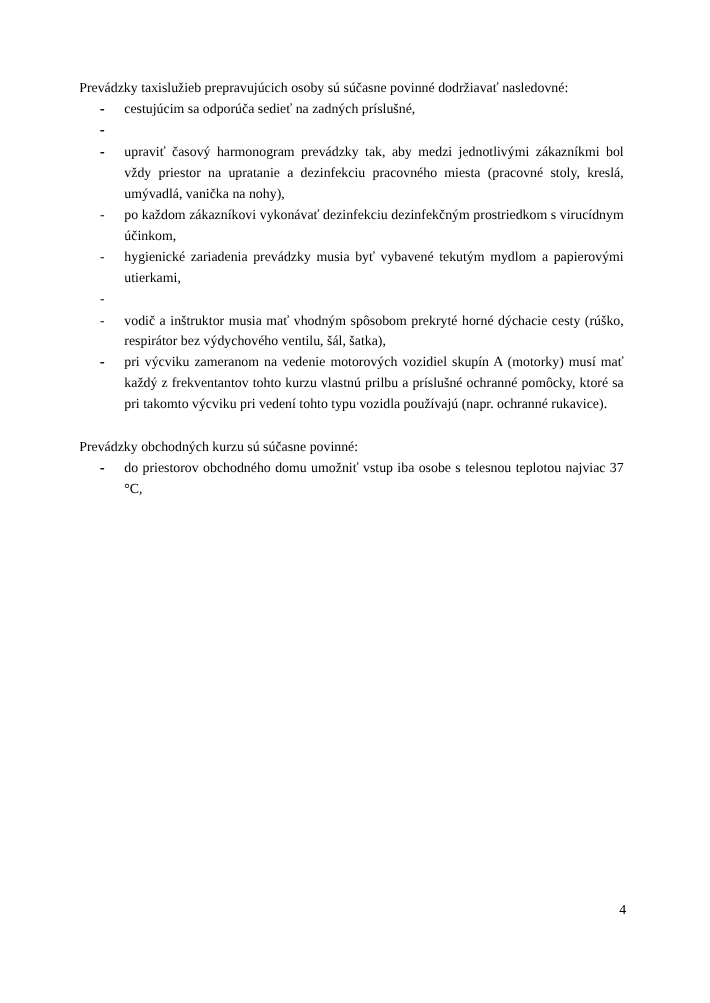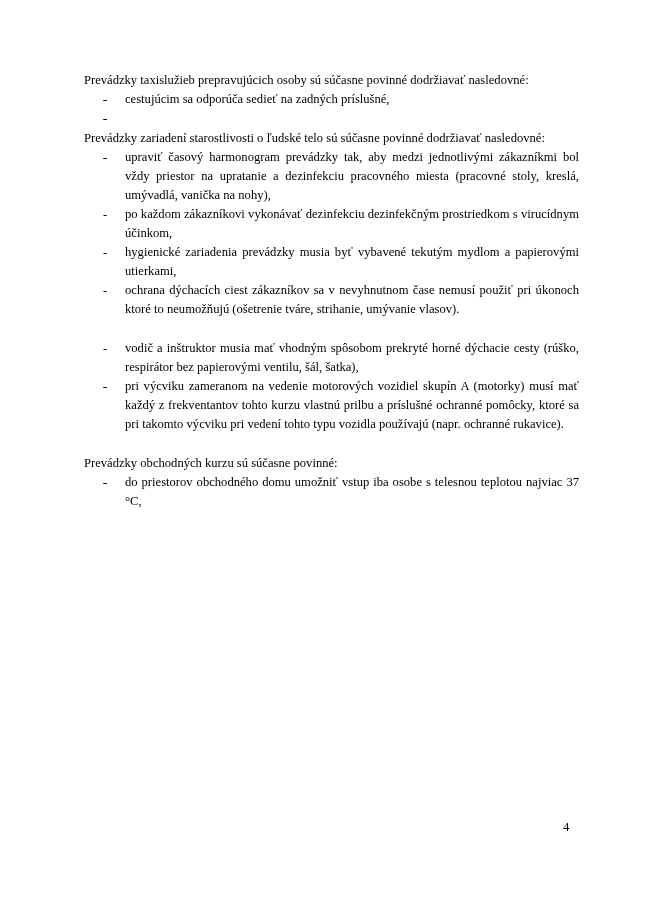--- a/index.html
+++ b/index.html
@@ -12,21 +12,21 @@
       height: 912px;
       position: relative;
       overflow: hidden;
       font-family: "Liberation Serif", serif;
       color: #000000;
       font-size: 12.6px;
       line-height: 19px;
     }
     .page {
       position: absolute;
-      left: 84px;
+      left: 72px;
       top: 71px;
       width: 495px;
       font-family: Liberation Serif, serif;
     }
     .section {
       margin: 0 0 20px 0;
     }
     .section-title {
       margin: 0;
       text-align: justify;
@@ -62,33 +62,32 @@
     <p class="section-title">Prevádzky taxislužieb prepravujúcich osoby sú súčasne povinné dodržiavať nasledovné:</p>
     <ul class="items">
       <li><span class="dash">-</span></li>
       <li><span class="dash">-</span><span>cestujúcim sa odporúča sedieť na zadných príslušné,</span></li>
       <li><span class="dash">-</span></li>
       <li><span class="dash">-</span></li>
     </ul>
   </div>
 
   <div class="section">
-    <p class="section-title">Prevádzky zariadení starostlivosti o ľudské telo sú súčasne povinné dodržiavať nasledovné:</p>
     <ul class="items">
       <li><span class="dash">-</span></li>
       <li><span class="dash">-</span><span>upraviť časový harmonogram prevádzky tak, aby medzi jednotlivými zákazníkmi bol vždy priestor na upratanie a dezinfekciu pracovného miesta (pracovné stoly, kreslá, umývadlá, vanička na nohy),</span></li>
       <li><span class="dash">-</span><span>po každom zákazníkovi vykonávať dezinfekciu dezinfekčným prostriedkom s virucídnym účinkom,</span></li>
       <li><span class="dash">-</span><span>hygienické zariadenia prevádzky musia byť vybavené tekutým mydlom a papierovými utierkami,</span></li>
-      <li><span class="dash">-</span><span>ochrana dýchacích ciest zákazníkov sa v nevyhnutnom čase nemusí použiť pri úkonoch ktoré to neumožňujú (ošetrenie tváre, strihanie, umývanie vlasov).</span></li>
+      <li><span class="dash">-</span></li>
     </ul>
   </div>
 
   <div class="section">
     <ul class="items">
-      <li><span class="dash">-</span><span>vodič a inštruktor musia mať vhodným spôsobom prekryté horné dýchacie cesty (rúško, respirátor bez papierovými ventilu, šál, šatka),</span></li>
+      <li><span class="dash">-</span><span>vodič a inštruktor musia mať vhodným spôsobom prekryté horné dýchacie cesty (rúško, respirátor bez výdychového ventilu, šál, šatka),</span></li>
       <li><span class="dash">-</span></li>
       <li><span class="dash">-</span><span>pri výcviku zameranom na vedenie motorových vozidiel skupín A (motorky) musí mať každý z frekventantov tohto kurzu vlastnú prilbu a príslušné ochranné pomôcky, ktoré sa pri takomto výcviku pri vedení tohto typu vozidla používajú (napr. ochranné rukavice).</span></li>
     </ul>
   </div>
 
   <div class="section">
     <p class="section-title">Prevádzky obchodných kurzu sú súčasne povinné:</p>
     <ul class="items">
       <li><span class="dash">-</span></li>
       <li><span class="dash">-</span><span>do priestorov obchodného domu umožniť vstup iba osobe s telesnou teplotou najviac 37 °C,</span></li>

